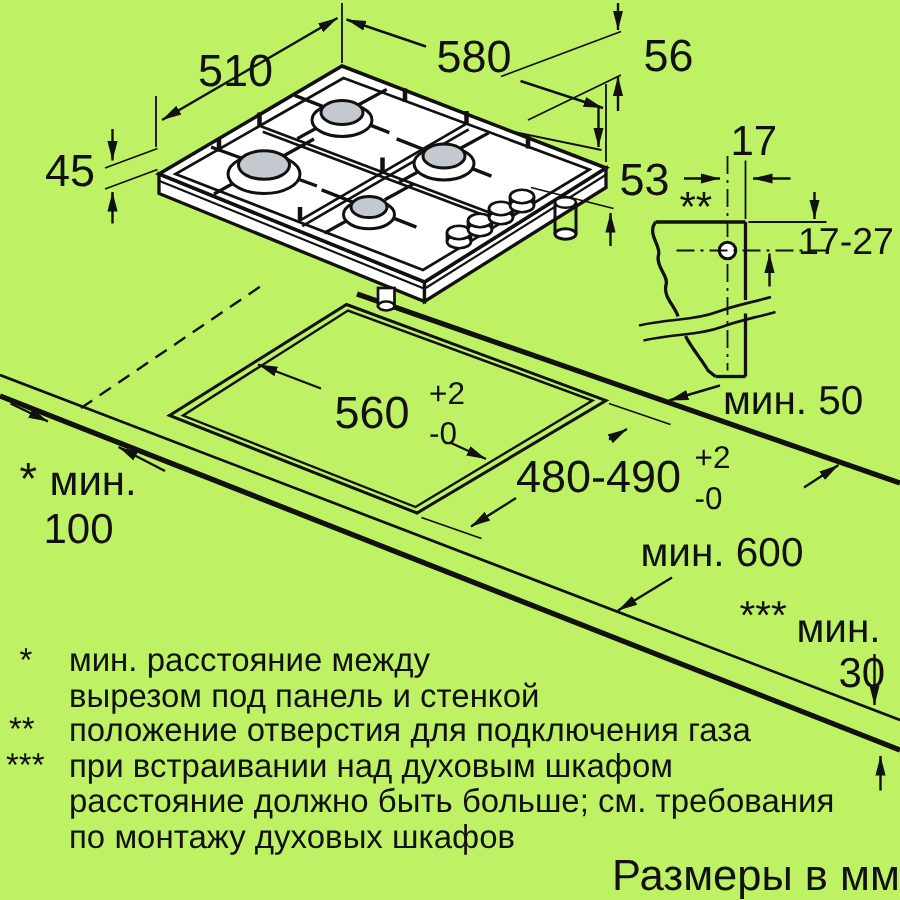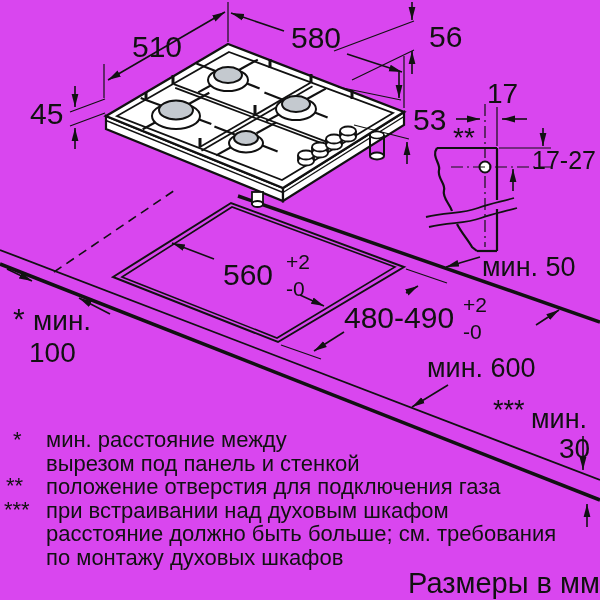--- a/index.html
+++ b/index.html
@@ -1,16 +1,16 @@
 <!DOCTYPE html>
 <html><head>
 <meta charset="utf-8">
 <style>
   html,body{margin:0;padding:0;background:#fff;}
-  .page{position:relative;width:600px;height:600px;background:#d946ef;overflow:hidden;
+  .page{position:relative;width:600px;height:600px;background:#bef264;overflow:hidden;
         font-family:"Liberation Sans", sans-serif;}
   svg text{fill:#111;font-family:"Liberation Sans", sans-serif;}
   .dim{font-size:30px;}
   .dim-m{font-size:28px;}
   .dim-s{font-size:27px;}
   .tol{font-size:21px;}
   .foot{font-size:22px;}
   .units{font-size:29px;}
 </style>
 </head>

